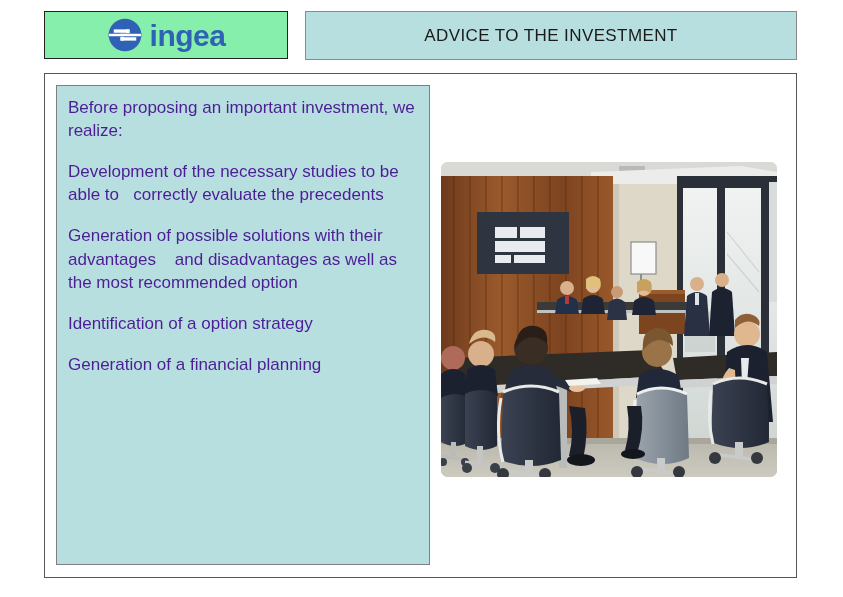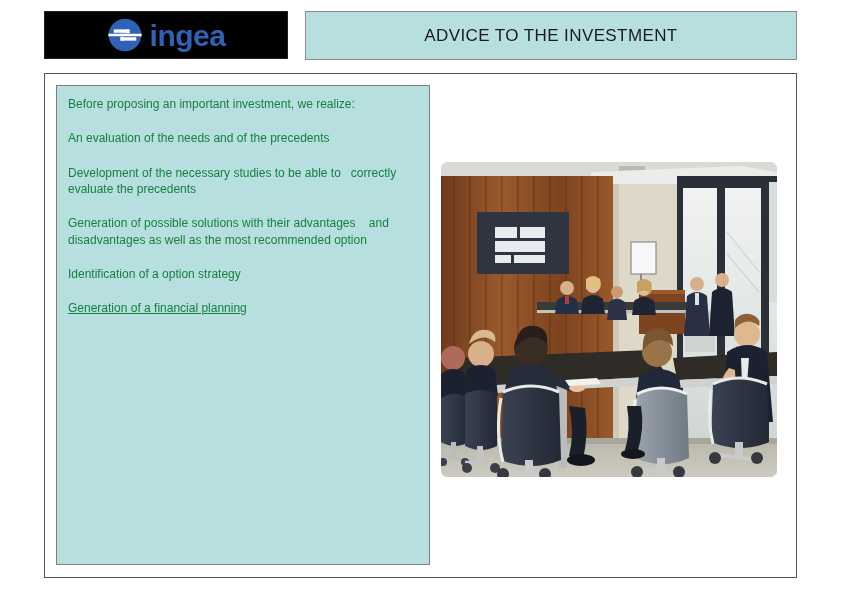--- a/index.html
+++ b/index.html
@@ -23,21 +23,21 @@
     background: #ffffff;
   }
 
   
   .logo-box {
     position: absolute;
     left: 44px;
     top: 11px;
     width: 244px;
     height: 48px;
-    background: #000000;
+    background: #86efac;
     border: 1.5px solid #222222;
     box-sizing: border-box;
     display: flex;
     align-items: center;
     justify-content: center;
     gap: 7px;
   }
   .logo-mark {
     width: 36px;
     height: 36px;
@@ -92,27 +92,27 @@
     left: 56px;
     top: 85px;
     width: 374px;
     height: 480px;
     background: #b8dfe0;
     border: 1.2px solid #7f7f7f;
     box-sizing: border-box;
     padding: 10px 12px 10px 11px;
   }
   .para {
-    font-size: 12px;
+    font-size: 17px;
     line-height: 1.36;
-    color: #15803d;
+    color: #4c1d95;
     margin: 0 0 18px 0;
     white-space: pre-wrap;
   }
-  .para:last-child { margin-bottom: 8px; text-decoration: underline; }
+  .para:last-child { margin-bottom: 8px; }
 
   
   .photo {
     position: absolute;
     left: 441px;
     top: 162px;
     width: 336px;
     height: 315px;
     border-radius: 7px;
     overflow: hidden;
@@ -141,21 +141,20 @@
   </div>
 
   <div class="title-box">
     <span class="title-text">ADVICE TO THE INVESTMENT</span>
   </div>
 
   <div class="body-frame"></div>
 
   <div class="text-panel">
     <p class="para">Before proposing an important investment, we realize:</p>
-    <p class="para">An evaluation of the needs and of the precedents</p>
     <p class="para">Development of the necessary studies to be able to   correctly evaluate the precedents</p>
     <p class="para">Generation of possible solutions with their advantages    and disadvantages as well as the most recommended option</p>
     <p class="para">Identification of a option strategy</p>
     <p class="para">Generation of a financial planning</p>
   </div>
 
   <div class="photo">
     <svg viewBox="0 0 336 315" preserveAspectRatio="none">
       <defs>
         <linearGradient id="wood" x1="0" y1="0" x2="1" y2="0">

